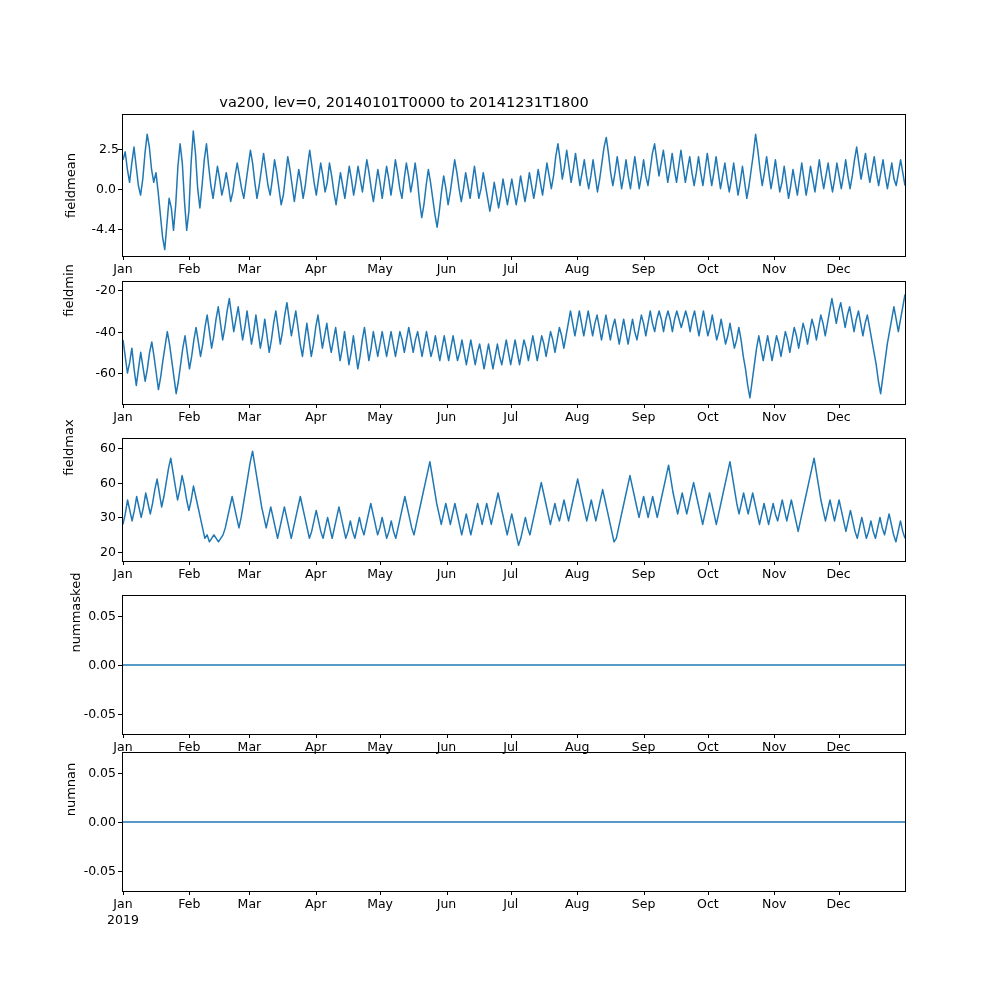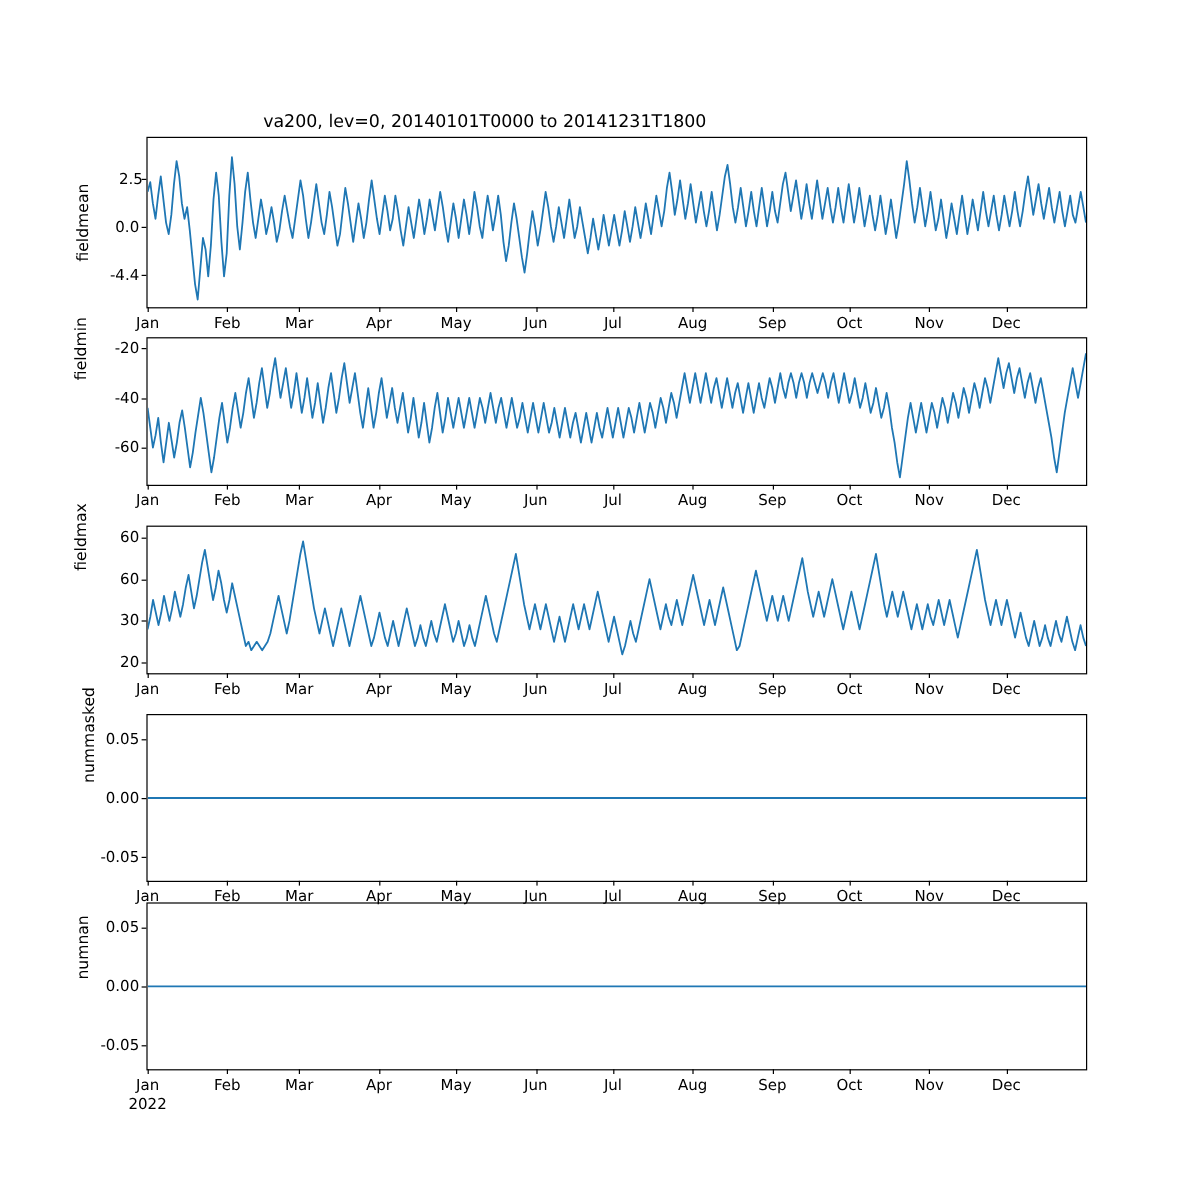--- a/index.html
+++ b/index.html
@@ -257,15 +257,15 @@
       <div class="tickmark" style="left: 577.203px; top: 891px; width: 1px; height: 4px;"></div>
       <div class="xtick" style="left: 547.203px; top: 896px; width: 60px;">Aug</div>
       <div class="tickmark" style="left: 643.619px; top: 891px; width: 1px; height: 4px;"></div>
       <div class="xtick" style="left: 613.619px; top: 896px; width: 60px;">Sep</div>
       <div class="tickmark" style="left: 707.893px; top: 891px; width: 1px; height: 4px;"></div>
       <div class="xtick" style="left: 677.893px; top: 896px; width: 60px;">Oct</div>
       <div class="tickmark" style="left: 774.31px; top: 891px; width: 1px; height: 4px;"></div>
       <div class="xtick" style="left: 744.31px; top: 896px; width: 60px;">Nov</div>
       <div class="tickmark" style="left: 838.584px; top: 891px; width: 1px; height: 4px;"></div>
       <div class="xtick" style="left: 808.584px; top: 896px; width: 60px;">Dec</div>
-      <div class="xtick" style="left: 93px; top: 912px; width: 60px;">2022</div>
+      <div class="xtick" style="left: 93px; top: 912px; width: 60px;">2019</div>
     </div>
 </div>
 
 </body></html>

